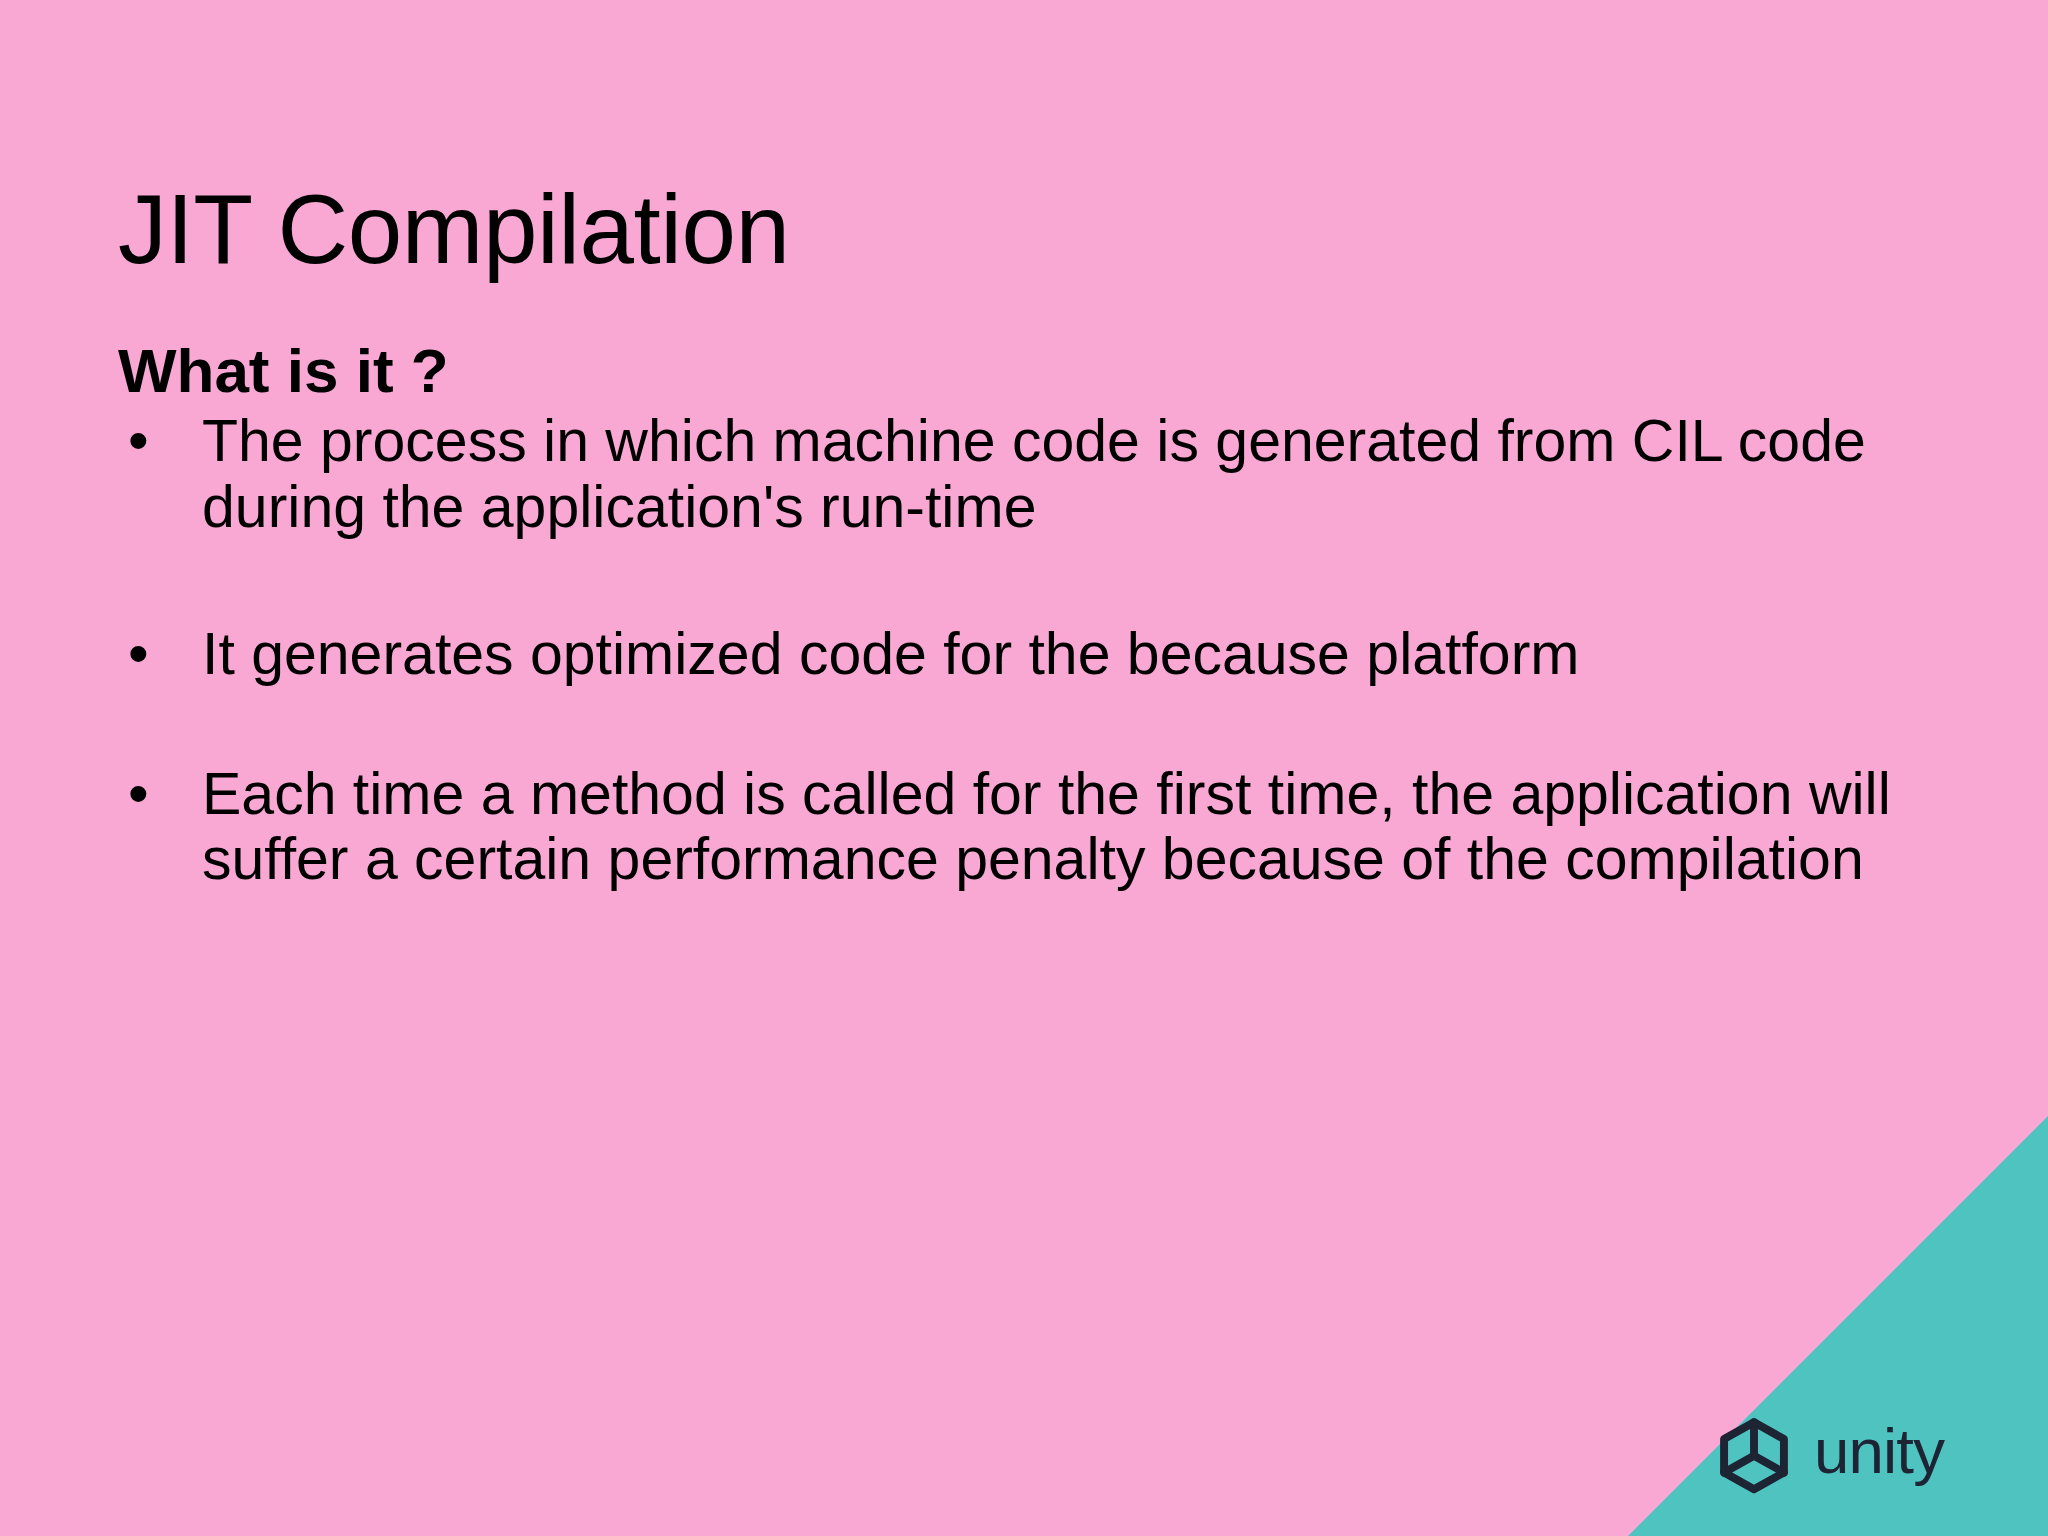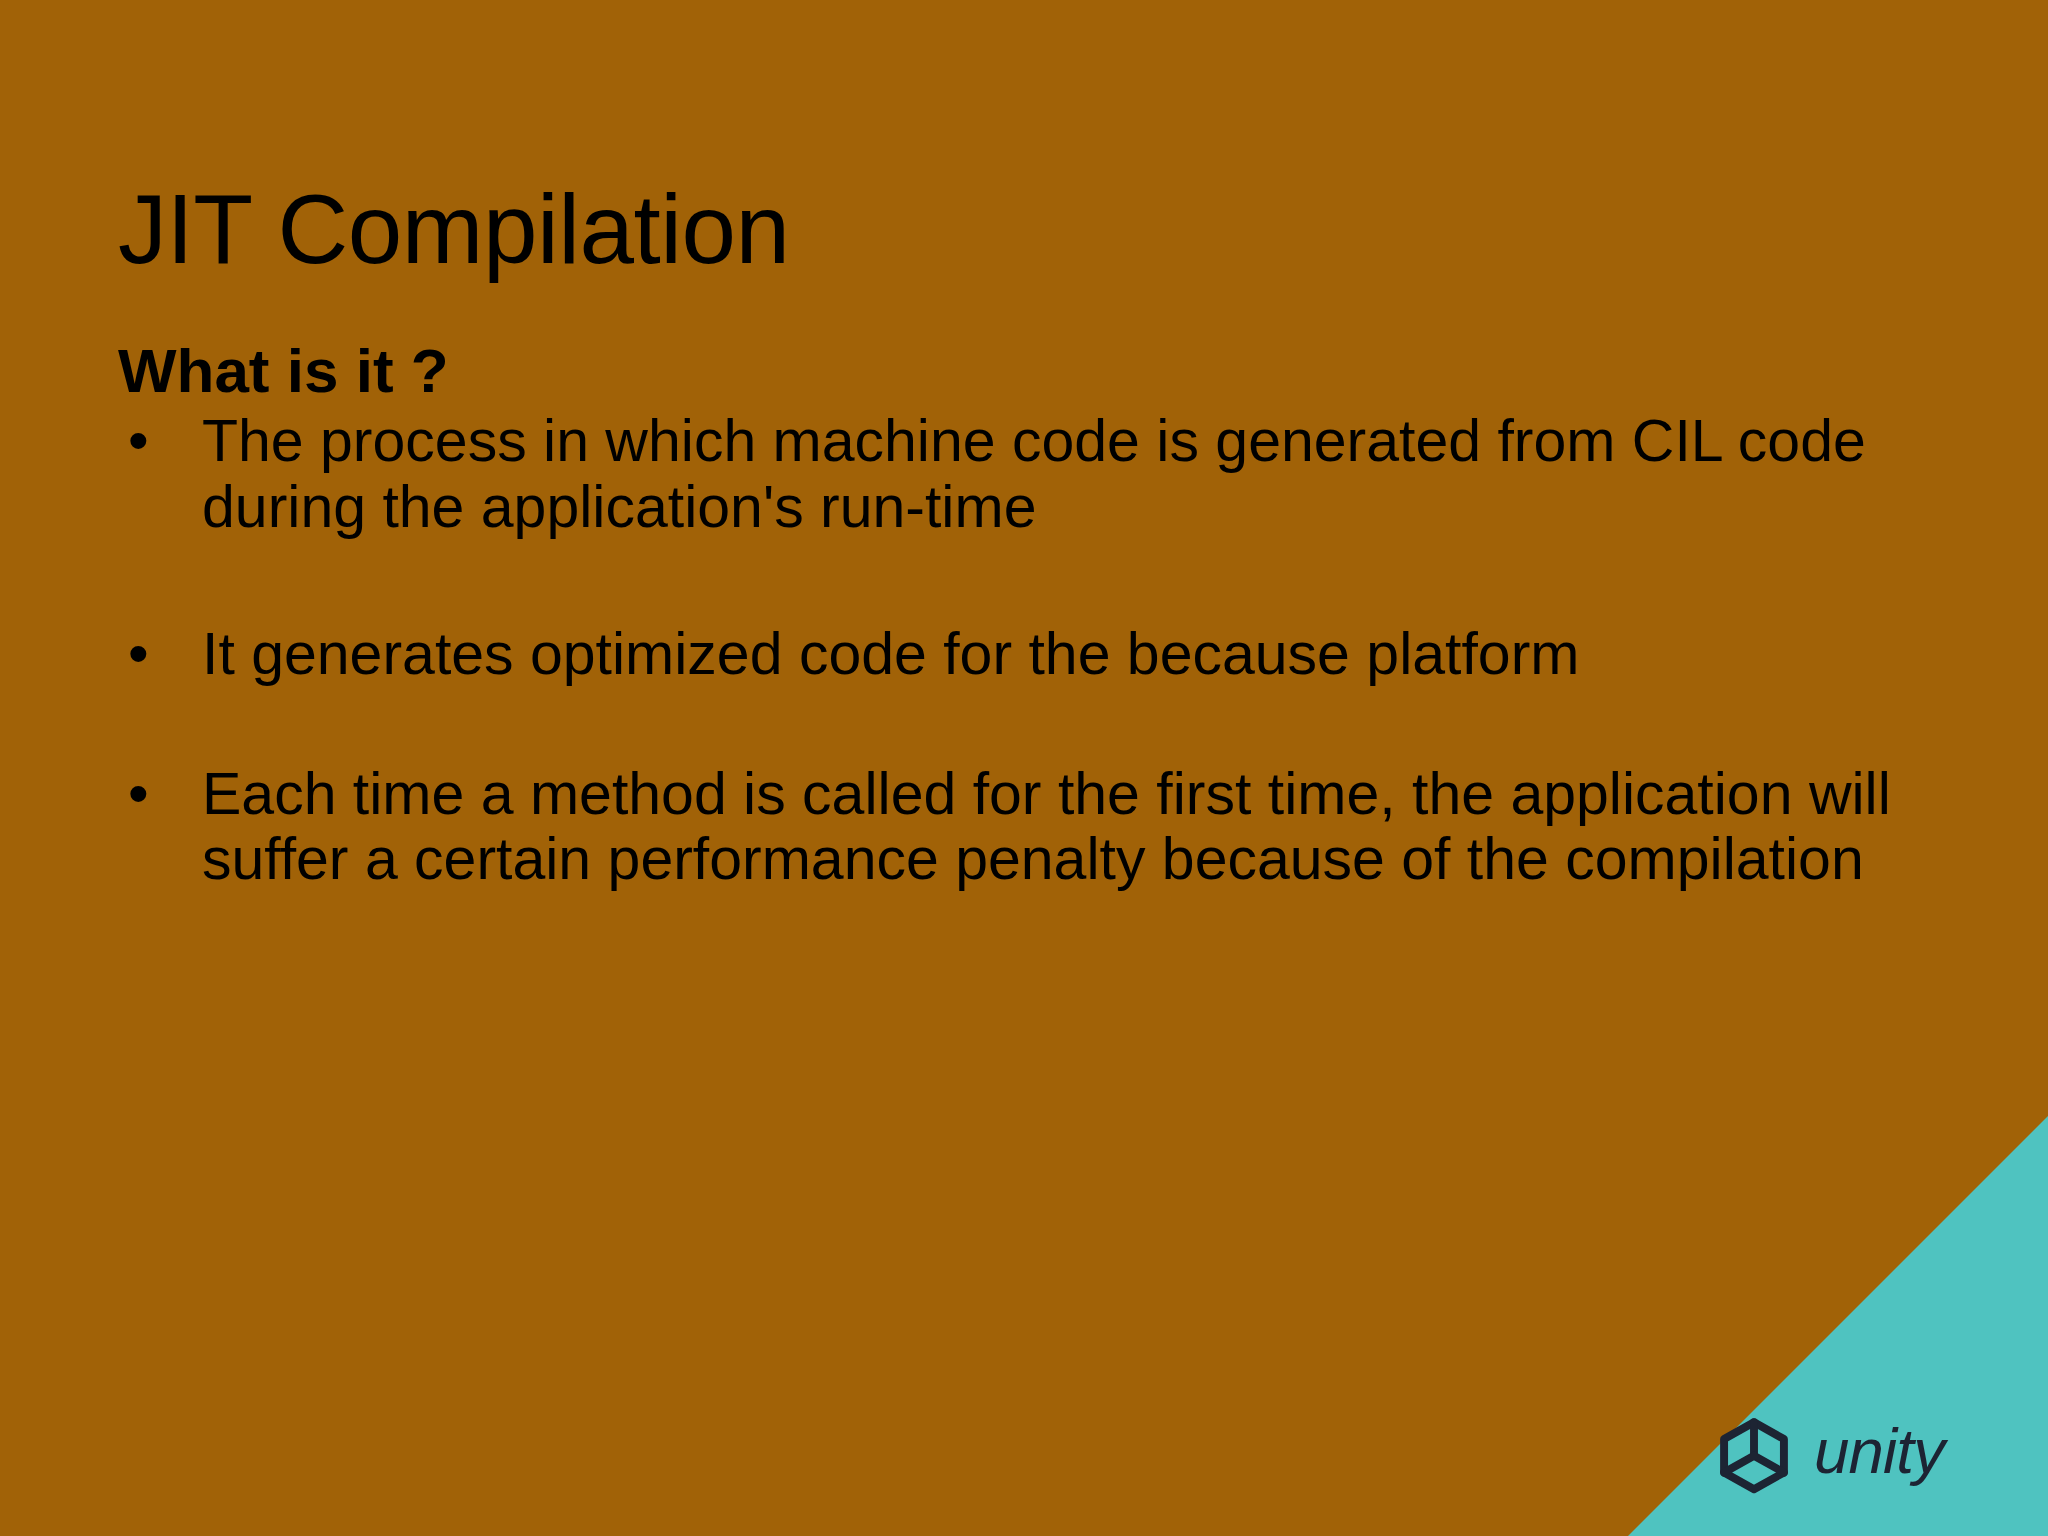--- a/index.html
+++ b/index.html
@@ -114,36 +114,35 @@
   }
 
   .unity-logo {
     position: absolute;
     right: 36px;
     bottom: 36px;
     display: flex;
     align-items: center;
     gap: 16px;
     height: 92px;
-    font-style: italic;
   }
   .unity-mark {
     width: 88px;
     height: 88px;
     display: block;
   }
   .unity-wordmark {
     height: 86px;
     display: block;
   }
 </style>
 </head>
 <body>
 
-<div class="slide" style="background: #a16207;">
+<div class="slide" style="background: #f9a8d4;">
 
   <h1 class="slide-title">JIT Compilation</h1>
 
   <div class="body-area">
 
     <div class="section">
       <div class="section-heading">What is it ?</div>
       <ul class="bullet-list">
         <li class="bullet-item">
           <span class="bullet-dot">•</span>

